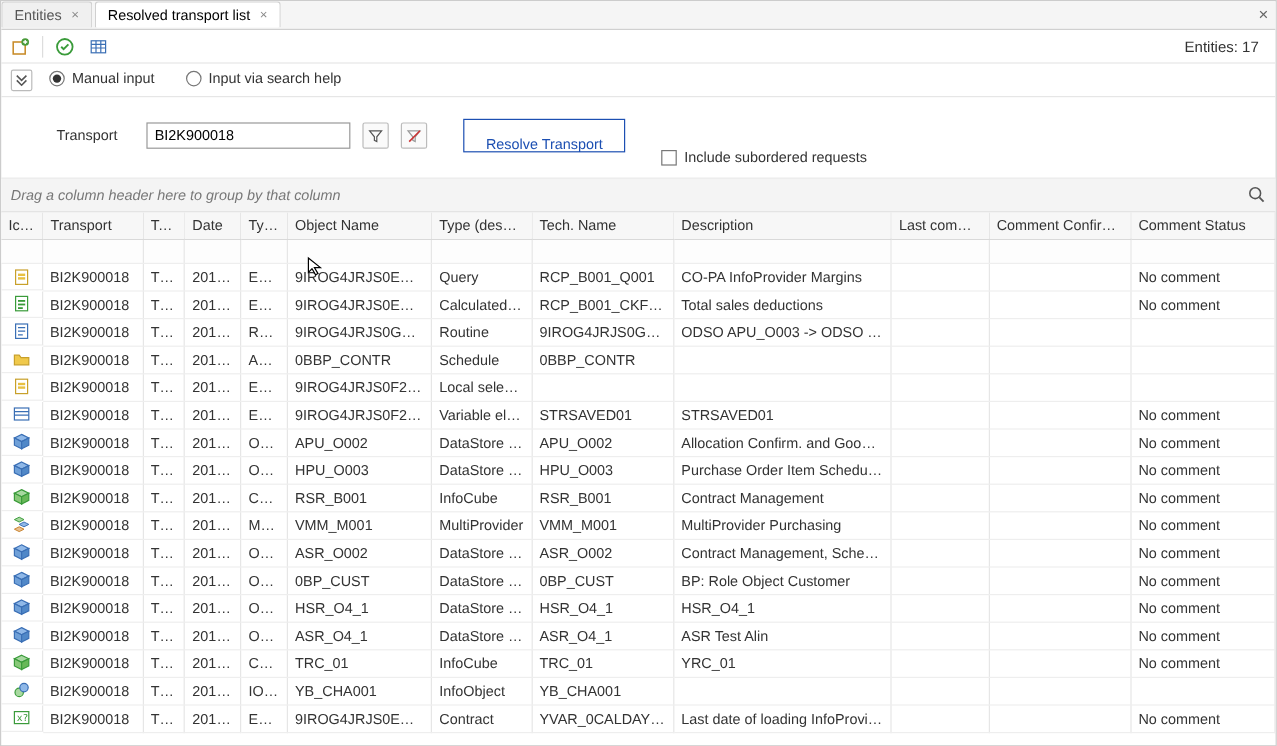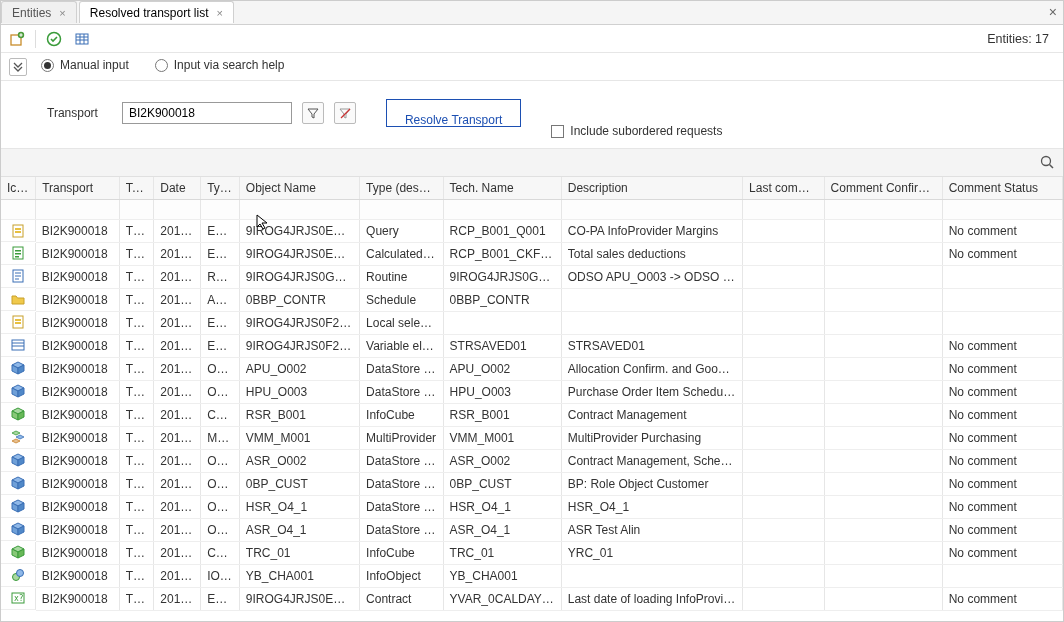--- a/index.html
+++ b/index.html
@@ -179,20 +179,21 @@
   <span style="width:10px"></span>
   <button class="resolve-btn">Resolve Transport</button>
   <span style="width:10px"></span>
   <label style="display:flex;align-items:center;cursor:pointer;margin-top:37px;">
     <span class="checkbox"></span>
     <span>Include subordered requests</span>
   </label>
 </div>
 
 <div class="group-hint">
+  <span>Drag a column header here to group by that column</span>
   <span class="search-icon-right">
     <svg width="16" height="16">
         <circle cx="7" cy="7" r="4.5" fill="none" stroke="#555" stroke-width="1.3"></circle>
         <line x1="10.5" y1="10.5" x2="14" y2="14" stroke="#555" stroke-width="1.5"></line>
       </svg>
   </span>
 </div>
 
 <div class="table-wrap">
 <table>

